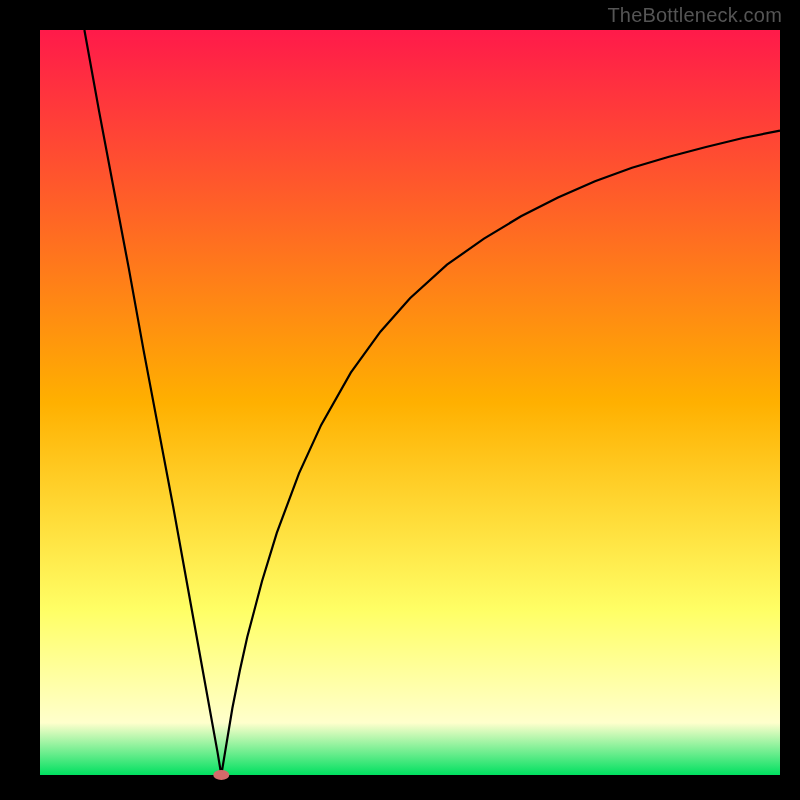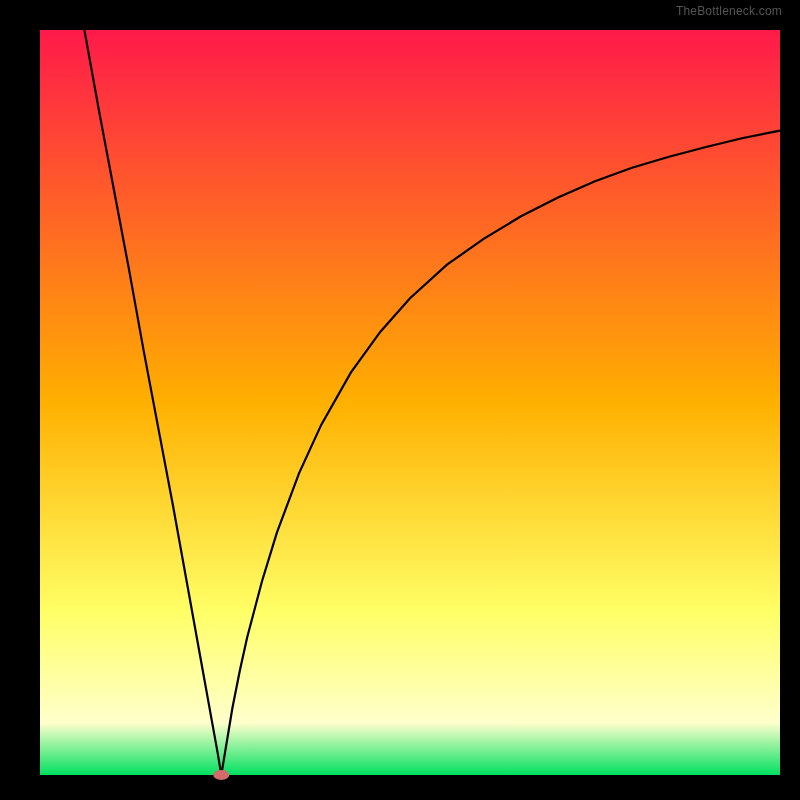--- a/index.html
+++ b/index.html
@@ -15,21 +15,21 @@
     position: relative;
     width: 800px;
     height: 800px;
     background: #000;
   }
   .attribution {
     position: absolute;
     top: 4px;
     right: 18px;
     color: #555;
-    font-size: 12px;
+    font-size: 20px;
     letter-spacing: 0.2px;
     font-weight: 400;
     font-family: Arial, Helvetica, sans-serif;
   }
   svg {
     position: absolute;
     left: 0;
     top: 0;
   }
 </style>

